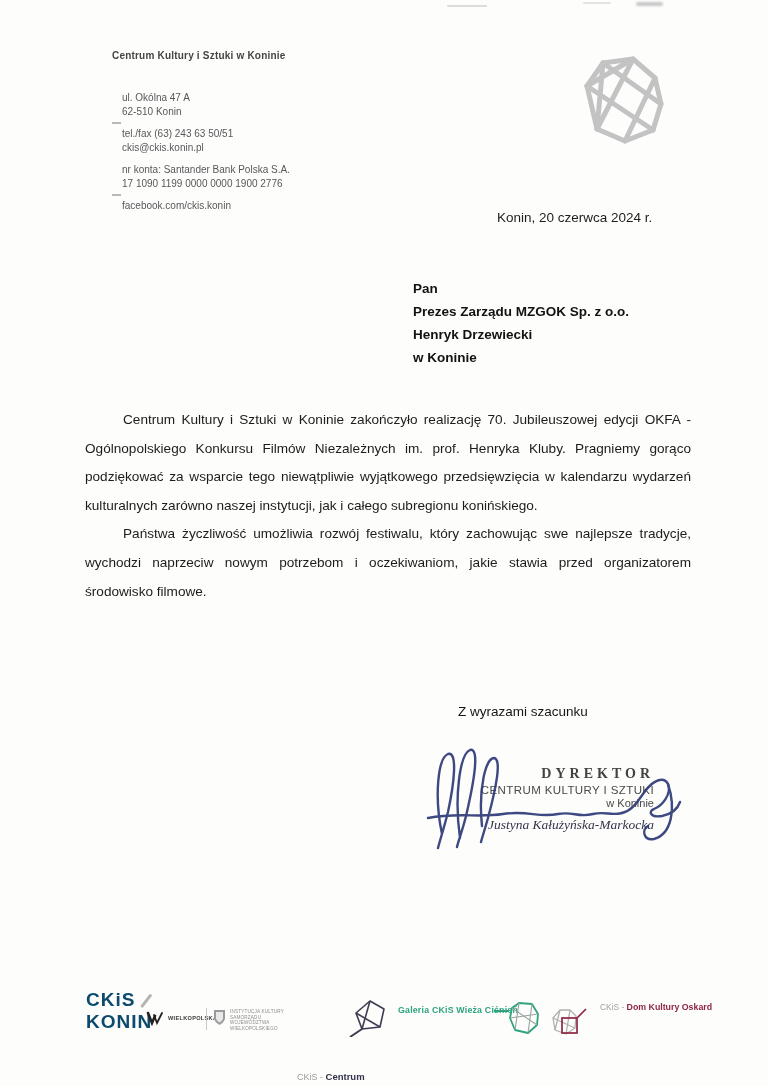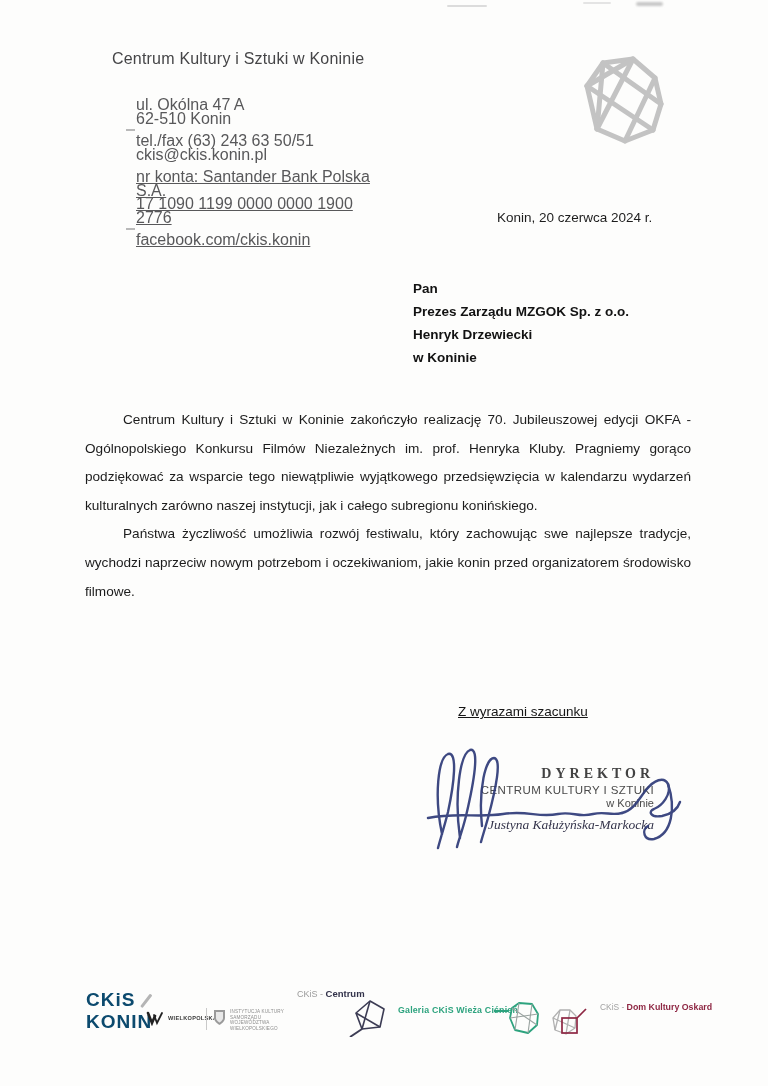--- a/index.html
+++ b/index.html
@@ -8,50 +8,50 @@
     position:relative;width:768px;height:1086px;background:#fdfdfc;
     font-family:"Liberation Sans",sans-serif;color:#222;overflow:hidden;
   }
   
   .artifact{position:absolute;border-radius:2px;}
   .a1{left:447px;top:5px;width:40px;height:2px;background:#dcdcdc;filter:blur(.6px);}
   .a2{left:583px;top:2px;width:28px;height:2px;background:#e4e4e4;filter:blur(.5px);}
   .a3{left:636px;top:2px;width:27px;height:4px;background:#c8c8c8;filter:blur(.8px);}
   
   .lh{position:absolute;left:112px;top:50px;width:260px;color:#58585a;}
-  .lh .org{font-weight:normal;font-size:16px;color:#454547;letter-spacing:.2px;}
-  .lh .blk{margin-left:24px;font-size:16px;line-height:13.5px;}
+  .lh .org{font-weight:bold;font-size:10px;color:#454547;letter-spacing:.2px;}
+  .lh .blk{margin-left:10px;font-size:10px;line-height:13.5px;}
   .lh .blk1{margin-top:30px;}
-  .lh .blk3{margin-top:9px;text-decoration:underline;}
+  .lh .blk3{margin-top:9px;}
   .lh .sep{width:9px;height:2px;background:#b9b9b9;margin:4px 0 3px -10px;}
   
   .gem{position:absolute;left:580px;top:56px;}
   
   .date{position:absolute;left:497px;top:210px;font-size:13.5px;color:#1d1d1d;}
   .recipient{position:absolute;left:413px;top:277px;font-size:13.5px;font-weight:bold;line-height:23px;color:#121212;}
   
   .bodytext{position:absolute;left:85px;top:406px;width:606px;font-size:13.6px;line-height:28.6px;text-align:justify;color:#1c1c1c;}
   .bodytext p{margin:0;text-indent:38px;}
   
-  .closing{position:absolute;left:458px;top:704px;font-size:13.5px;color:#161616;text-decoration:underline;}
+  .closing{position:absolute;left:458px;top:704px;font-size:13.5px;color:#161616;}
   .stamp{position:absolute;left:426px;top:757px;width:228px;text-align:right;color:#3c3c3c;margin-top:9px;}
   .stamp .dyr{font-family:"Liberation Serif",serif;font-weight:bold;font-size:14px;letter-spacing:4px;color:#424242;}
   .stamp .org2{font-size:11.5px;letter-spacing:.4px;margin-top:2px;color:#4a4a4a;}
   .stamp .sub{font-size:11px;margin-top:1px;color:#4a4a4a;}
   .stamp .name{font-family:"Liberation Serif",serif;font-style:italic;font-size:13.5px;margin-top:8px;color:#33334a;}
   .sig{position:absolute;left:408px;top:724px;}
   
   .f-ckis{position:absolute;left:86px;top:989px;font-weight:bold;font-size:19px;line-height:22px;letter-spacing:1px;color:#0c4a6e;}
   .f-ckis .slash{display:inline-block;width:16px;height:3px;background:#b5b5b5;transform:rotate(-52deg) translateY(-6px);margin-left:8px;border-radius:1px;}
   .f-wlkp{position:absolute;left:146px;top:1010px;display:flex;align-items:center;gap:4px;}
   .f-wlkp .wtxt{font-size:5.6px;font-weight:bold;color:#3a3a3a;letter-spacing:.3px;}
   .f-div{position:absolute;left:206px;top:1008px;width:1px;height:22px;background:#c9c9c9;}
   .f-patron{position:absolute;left:213px;top:1009px;display:flex;align-items:flex-start;gap:4px;}
   .f-patron .ptxt{font-size:4.6px;line-height:5.6px;color:#8d8d8d;letter-spacing:.2px;}
-  .f-centrum-txt{position:absolute;left:297px;top:988px;font-size:9px;}
+  .f-centrum-txt{position:absolute;left:297px;top:1071px;font-size:9px;}
   .f-centrum-txt .pre{color:#9b9b9b;}
   .f-centrum-txt .lbl{color:#32324a;font-weight:bold;font-size:9.5px;}
   .f-centrum-logo{position:absolute;left:348px;top:999px;}
   .f-galeria-txt{position:absolute;left:398px;top:1005px;font-size:8.8px;font-weight:bold;color:#2da37e;letter-spacing:.2px;}
   .f-galeria-dash{position:absolute;left:494px;top:1010px;width:14px;height:1.6px;background:#2da37e;}
   .f-galeria-logo{position:absolute;left:508px;top:1001px;}
   .f-oskard-logo{position:absolute;left:551px;top:1008px;}
   .f-oskard-txt{position:absolute;left:600px;top:1002px;font-size:8.4px;}
   .f-oskard-txt .pre{color:#a2a2a2;}
   .f-oskard-txt .lbl{color:#8e2743;font-weight:bold;font-size:8.8px;}
@@ -100,21 +100,21 @@
 
   <div class="recipient">
     <div>Pan</div>
     <div>Prezes Zarządu MZGOK Sp. z o.o.</div>
     <div>Henryk Drzewiecki</div>
     <div>w Koninie</div>
   </div>
 
   <div class="bodytext">
     <p>Centrum Kultury i Sztuki w Koninie zakończyło realizację 70. Jubileuszowej edycji OKFA  - Ogólnopolskiego Konkursu Filmów Niezależnych im. prof. Henryka Kluby. Pragniemy gorąco podziękować za wsparcie tego niewątpliwie wyjątkowego przedsięwzięcia w kalendarzu wydarzeń kulturalnych zarówno naszej instytucji, jak i całego subregionu konińskiego.</p>
-    <p>Państwa życzliwość umożliwia rozwój festiwalu, który zachowując swe najlepsze tradycje, wychodzi naprzeciw nowym potrzebom i oczekiwaniom, jakie konin przed organizatorem środowisko filmowe.</p>
+    <p>Państwa życzliwość umożliwia rozwój festiwalu, który zachowując swe najlepsze tradycje, wychodzi naprzeciw nowym potrzebom i oczekiwaniom, jakie stawia przed organizatorem środowisko filmowe.</p>
   </div>
 
   <div class="closing">Z wyrazami szacunku</div>
 
   <div class="stamp">
     <div class="dyr">DYREKTOR</div>
     <div class="org2">CENTRUM KULTURY I SZTUKI</div>
     <div class="sub">w Koninie</div>
     <div class="name">Justyna Kałużyńska-Markocka</div>
   </div>

